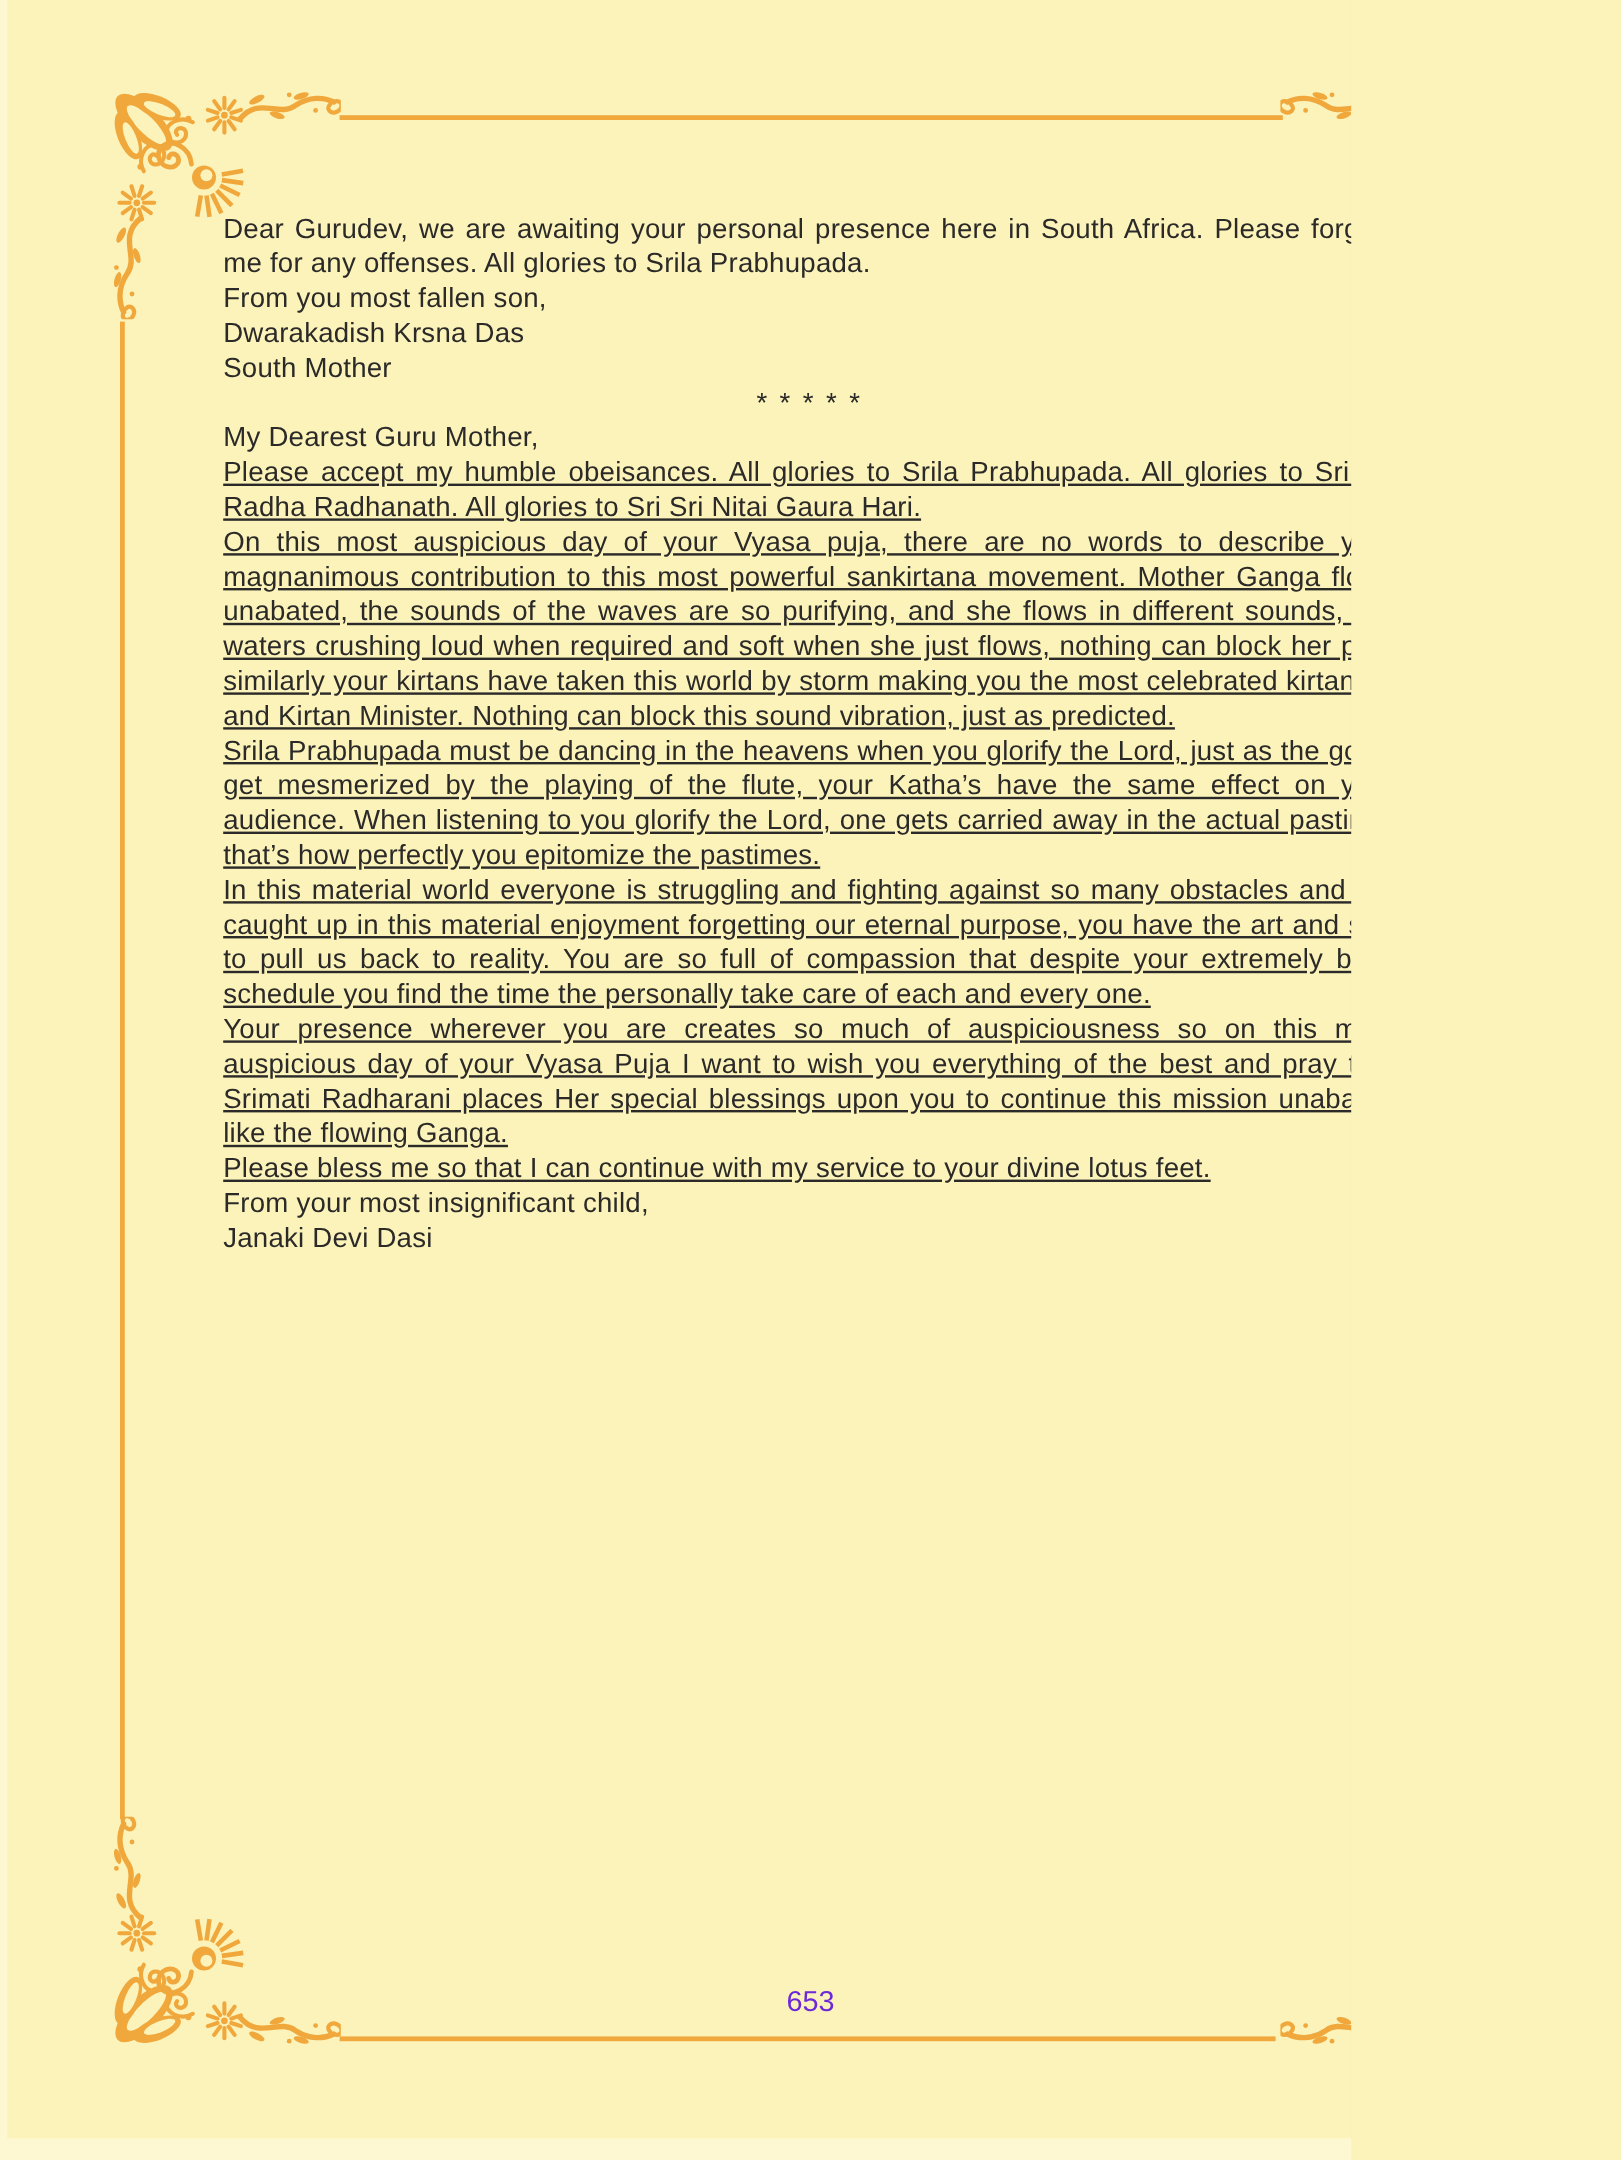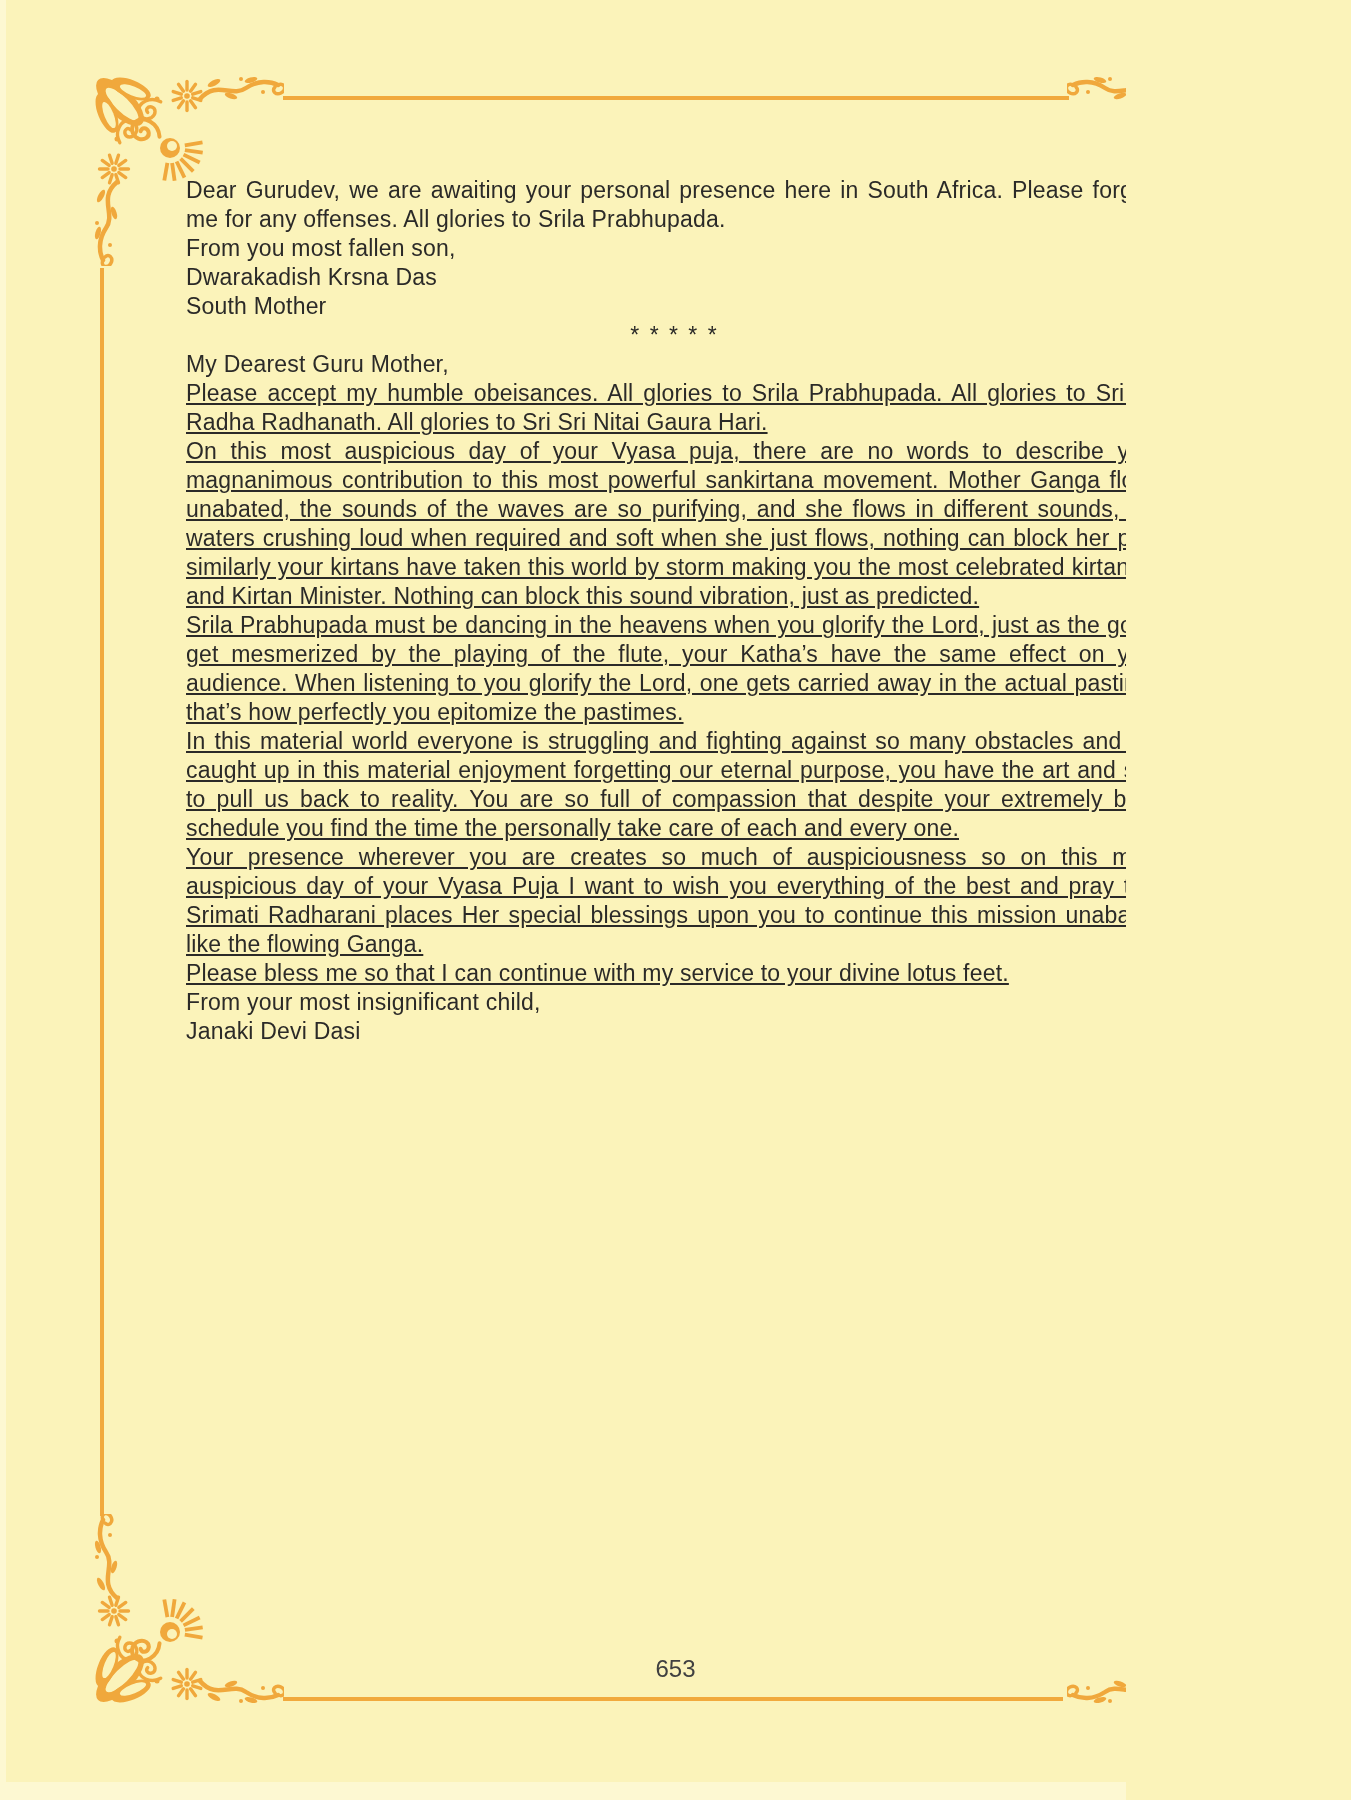--- a/index.html
+++ b/index.html
@@ -57,21 +57,21 @@
     text-align: center;
     letter-spacing: 2px;
   }
   .page-number {
     position: absolute;
     left: 0;
     top: 1655px;
     width: 1351px;
     text-align: center;
     font-size: 24px;
-    color: #404040;
+    color: #6d28d9;
   }
   .svg-defs { position: absolute; width: 0; height: 0; }
 </style>
 </head>
 <body>
 
 <svg class="svg-defs" aria-hidden="true">
   <defs>
     <g id="daisy" stroke="#F0A83C" stroke-width="3.4" stroke-linecap="round" fill="none">
       <line x1="0" y1="-6" x2="0" y2="-14.5"></line>

